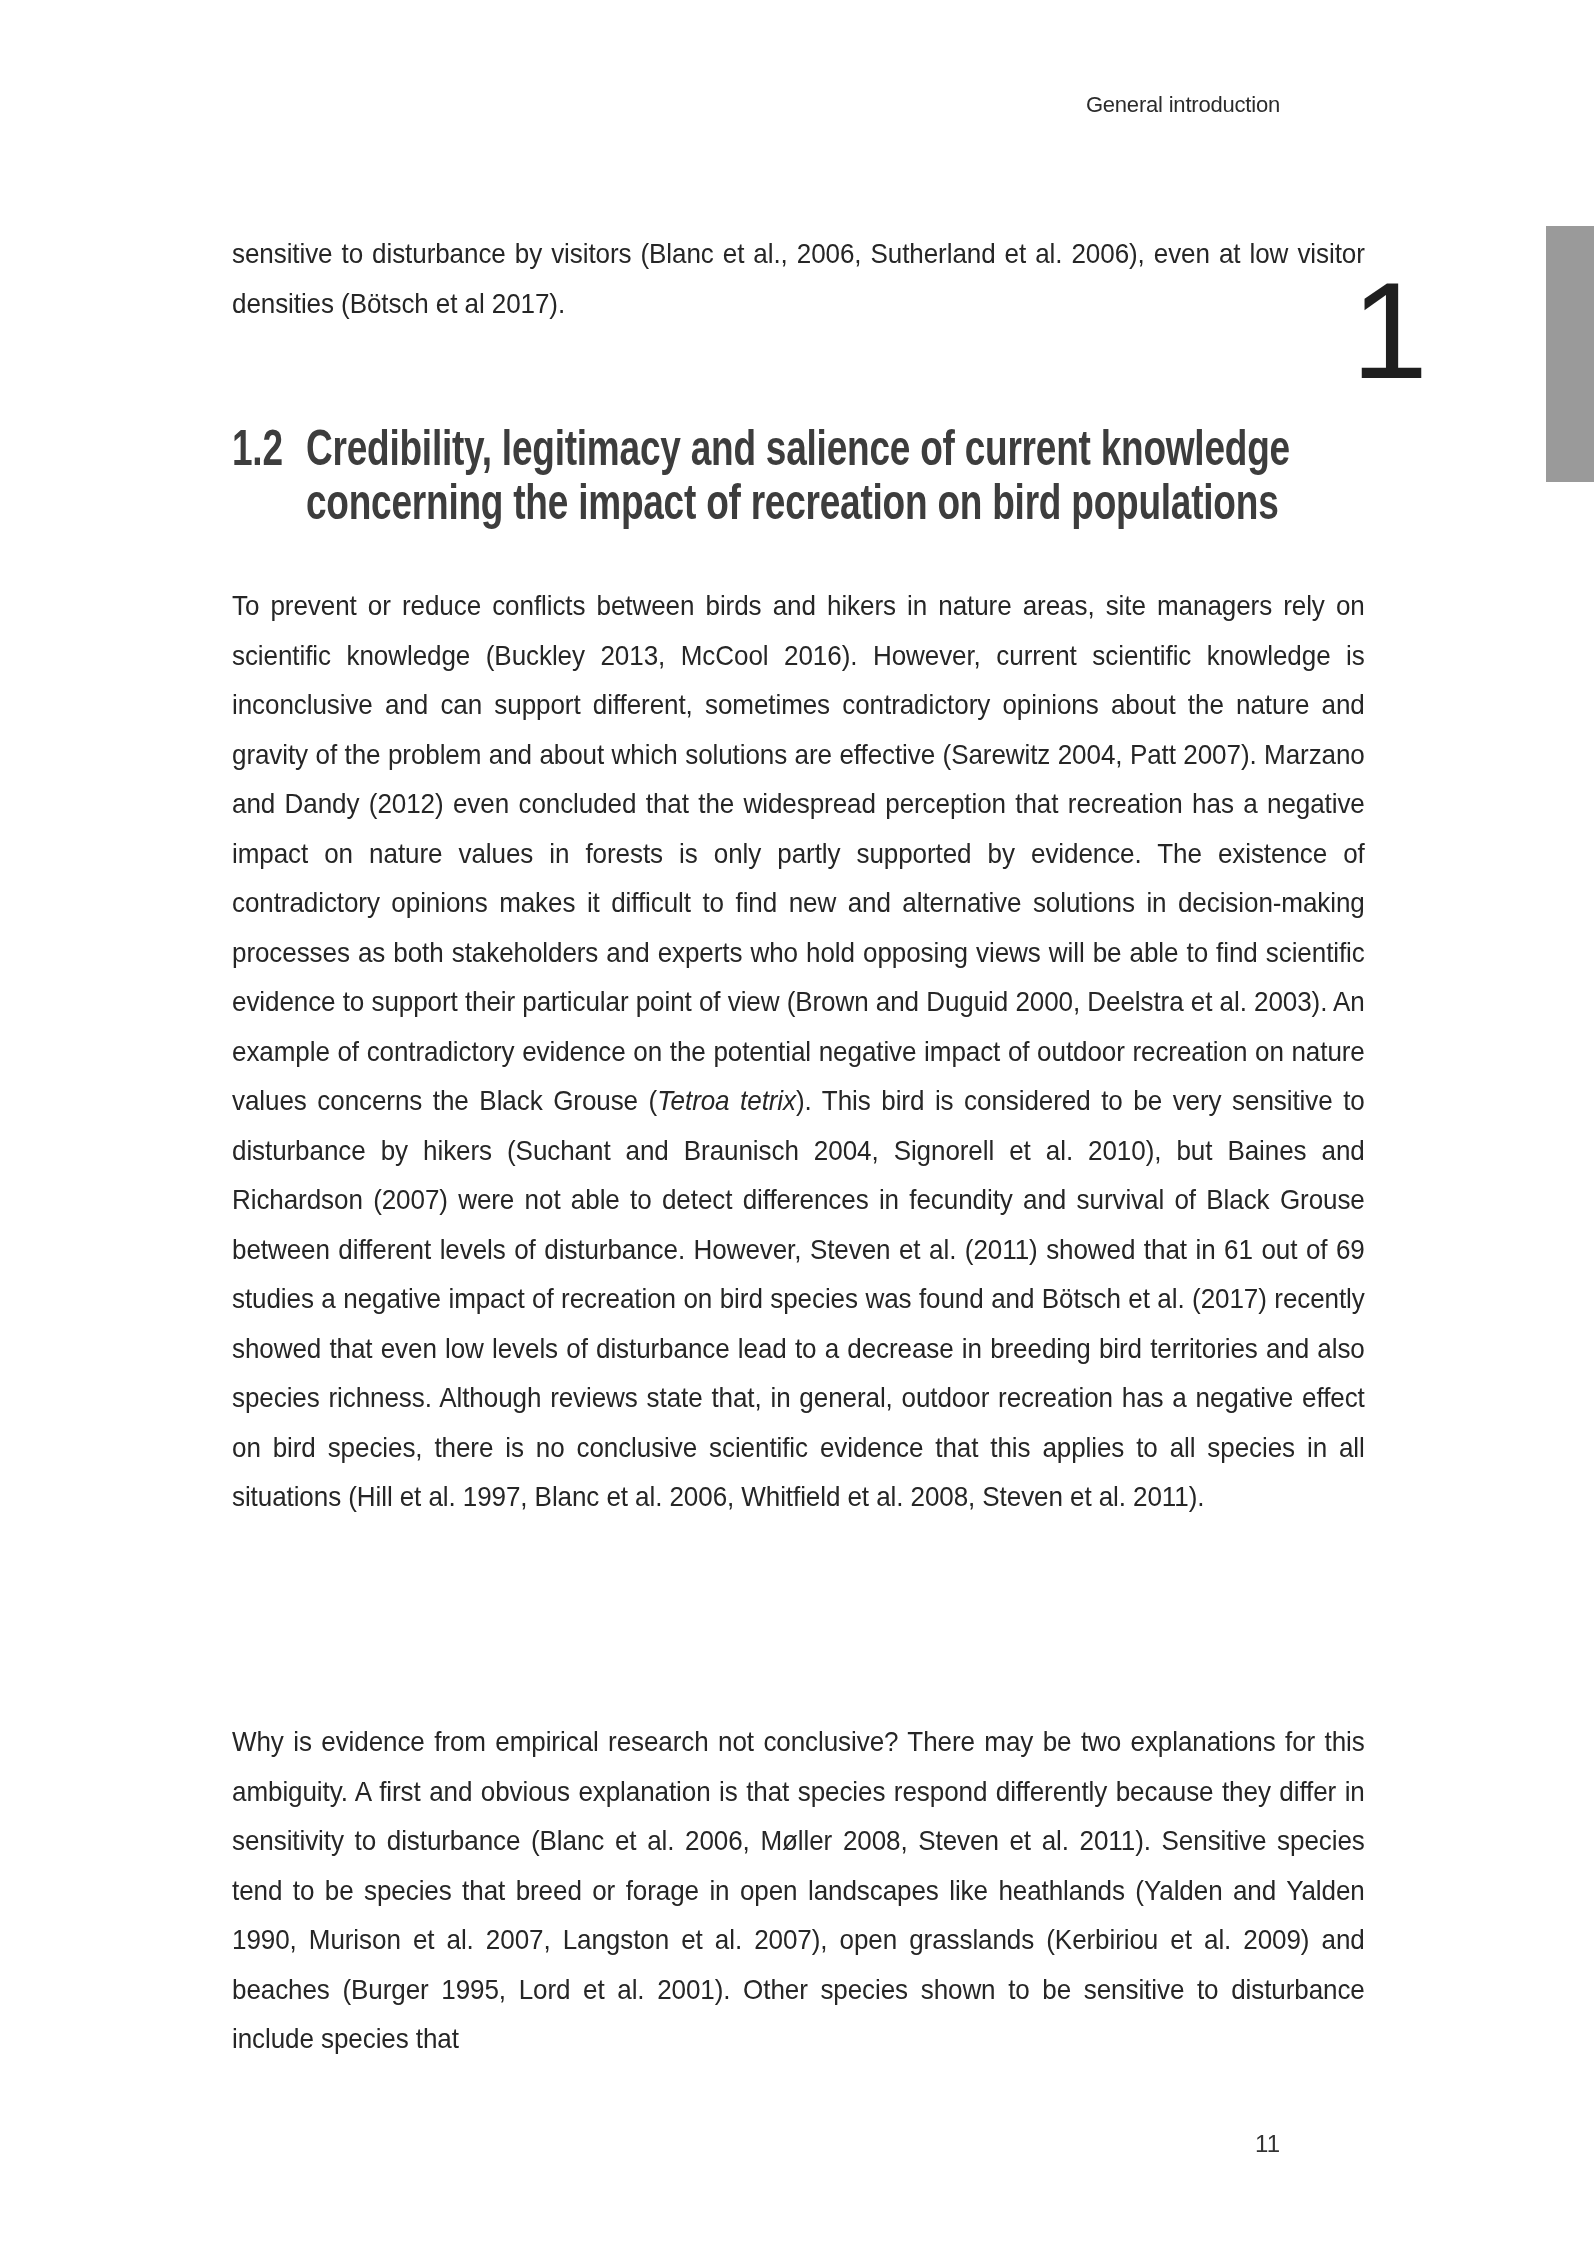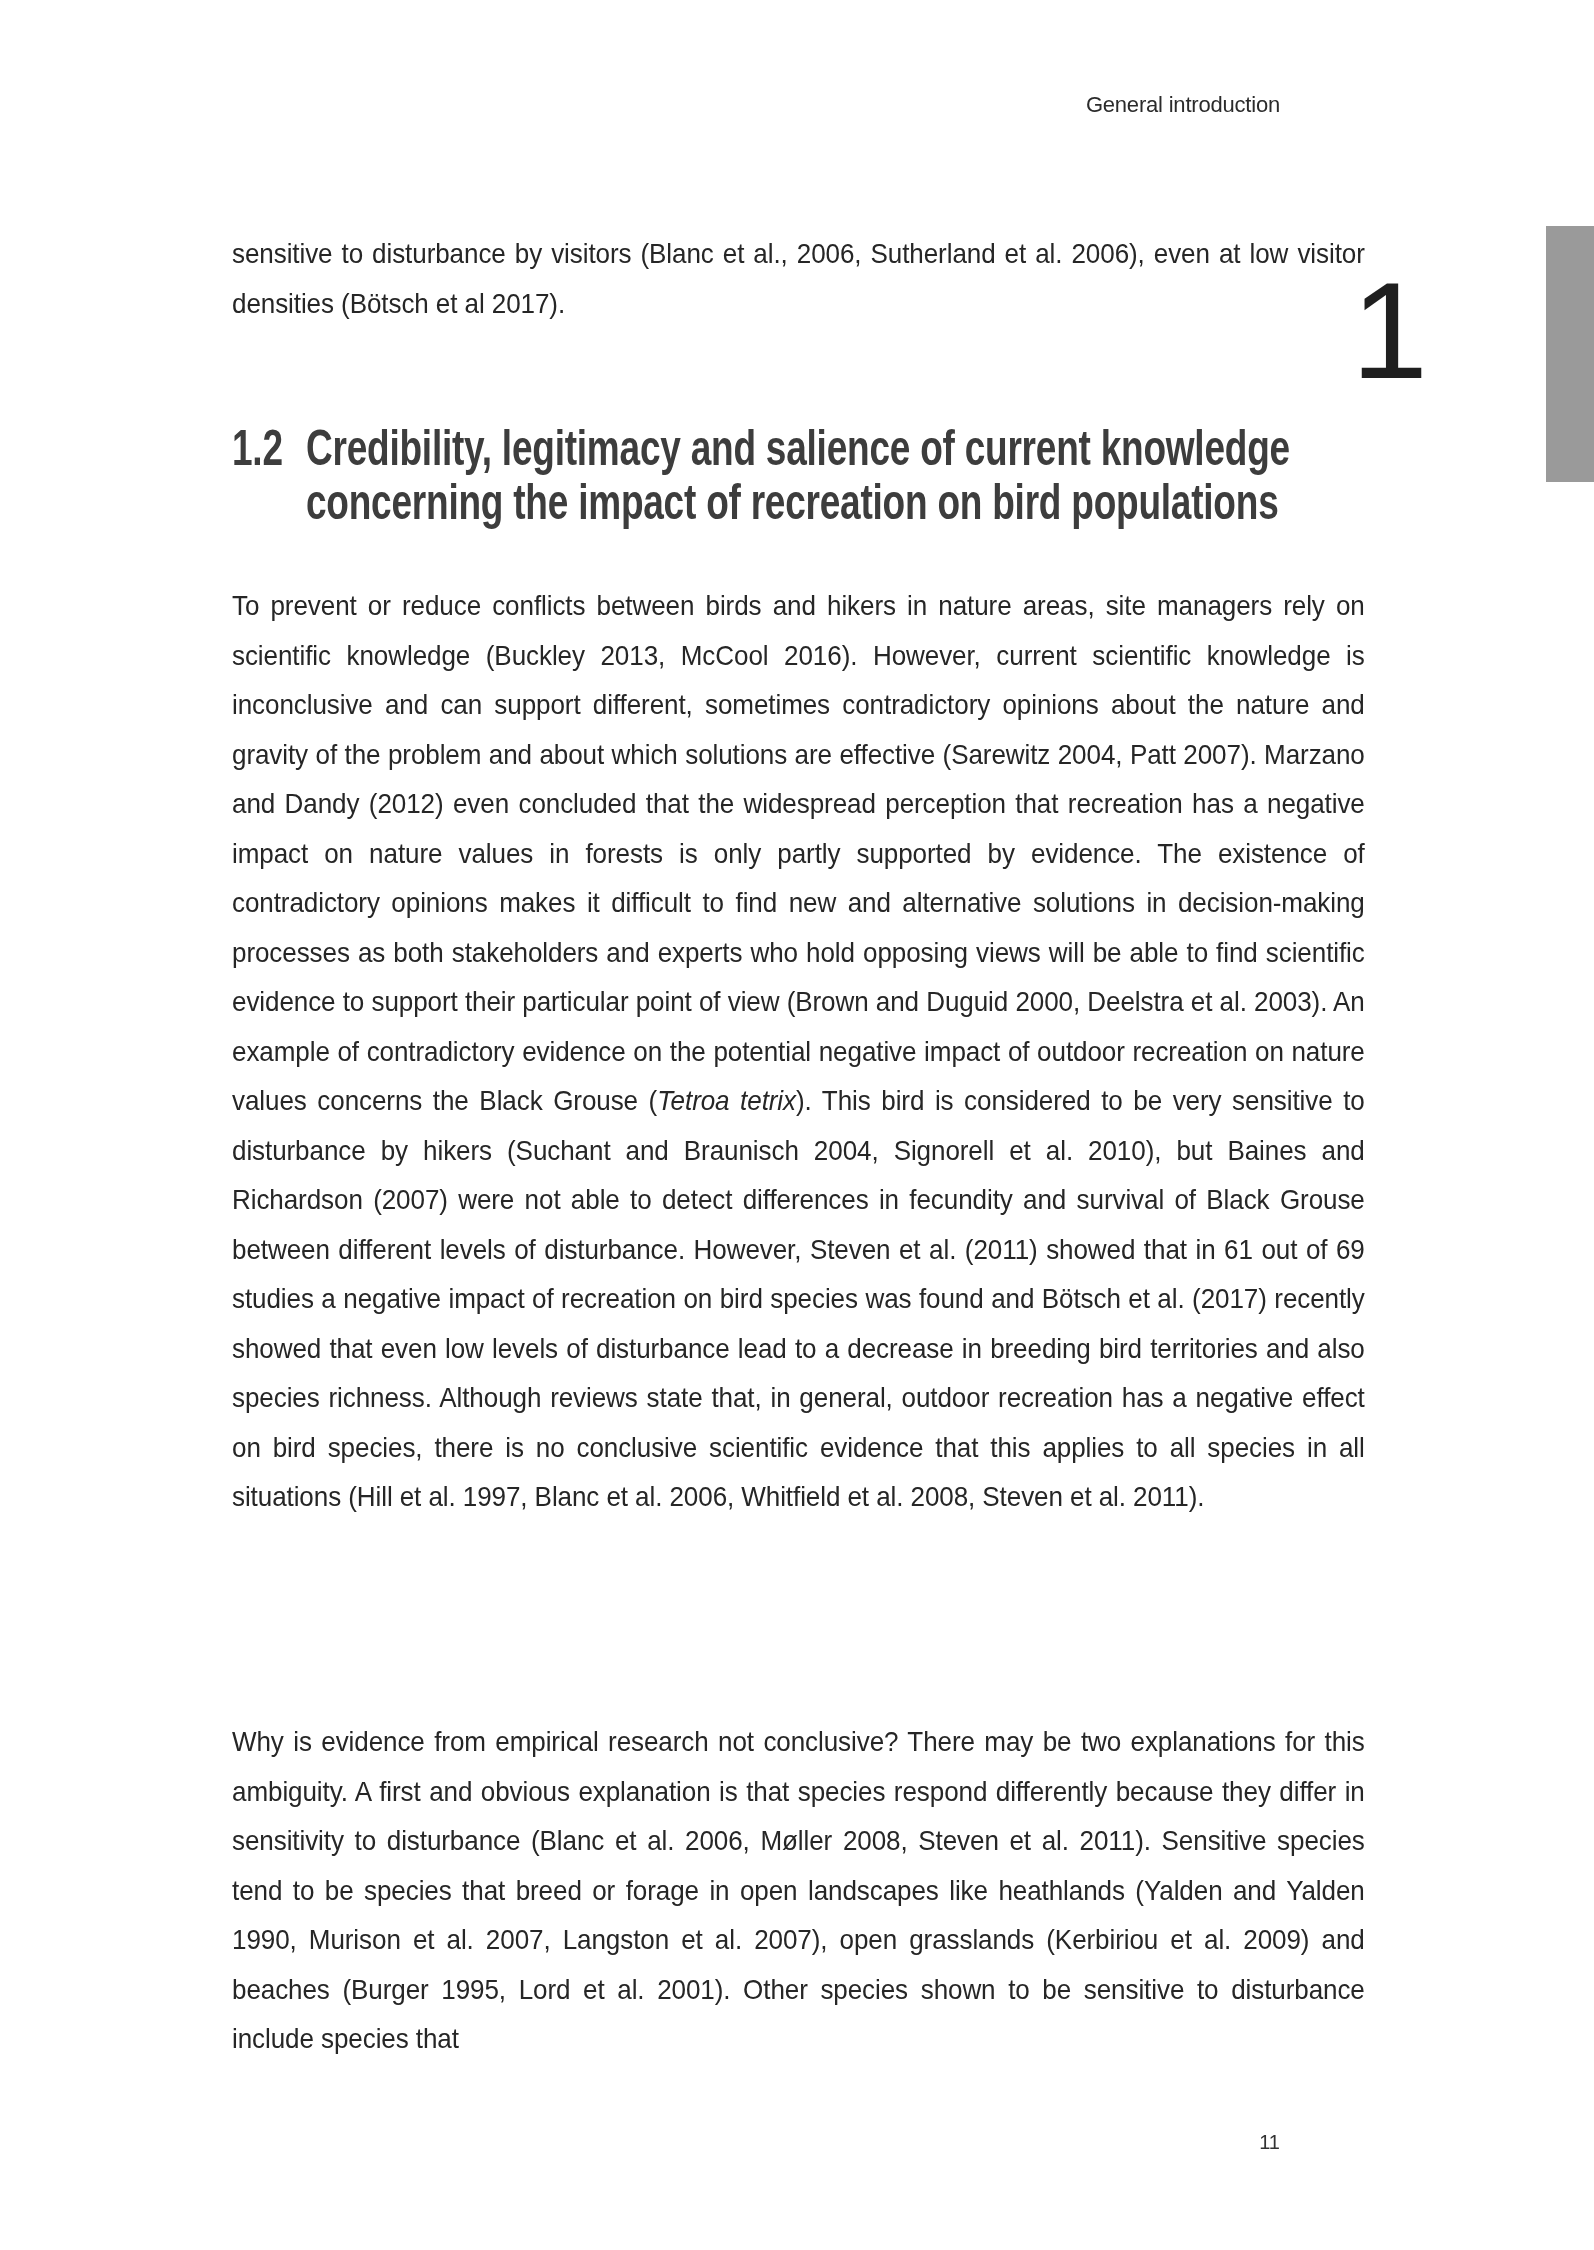--- a/index.html
+++ b/index.html
@@ -81,21 +81,21 @@
     font-weight: 600;
     color: var(--heading);
     letter-spacing: -0.3px;
   }
   .section-heading .hnum { flex: 0 0 100px; }
   .section-heading .htext { flex: 0 1 auto; max-width: 1480px; }
   .page-number {
     position: absolute;
     top: 2132px;
     right: 236px;
-    font-size: 20px;
+    font-size: 24px;
     line-height: 1;
     color: #333333;
   }
 </style>
 </head>
 <body>
 
 <div class="page">
 
   <div class="running-header">General introduction</div>

